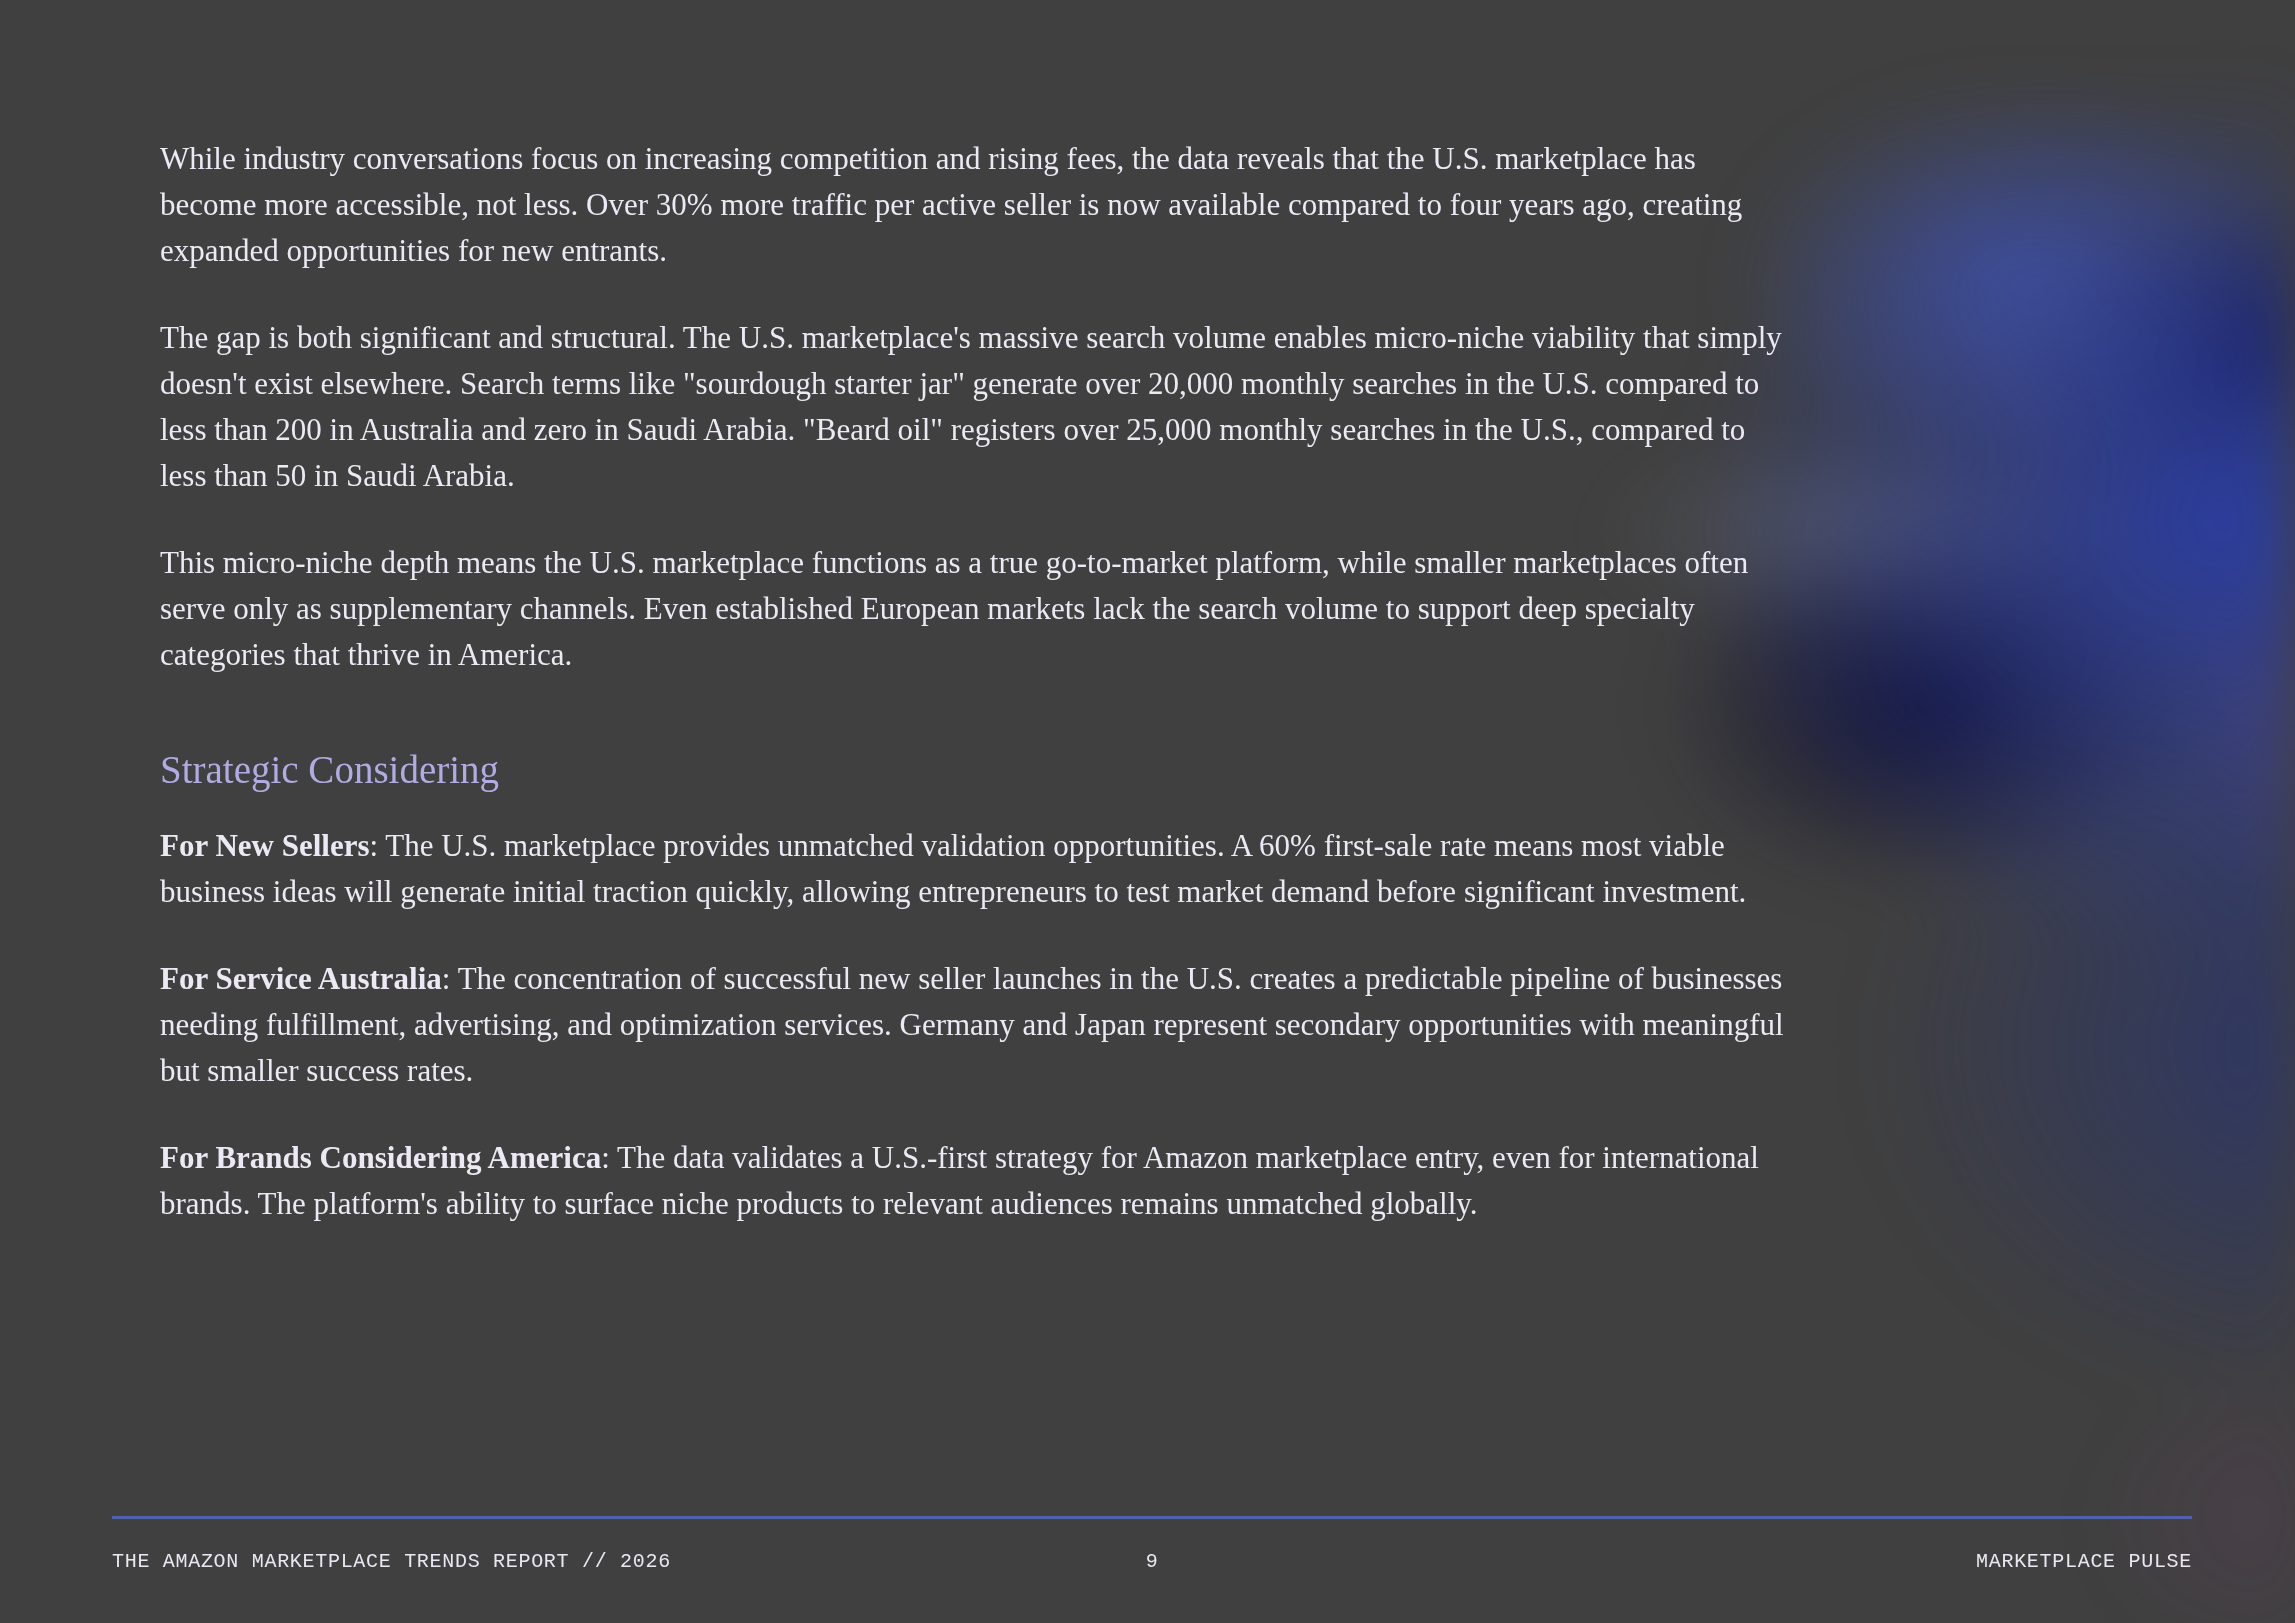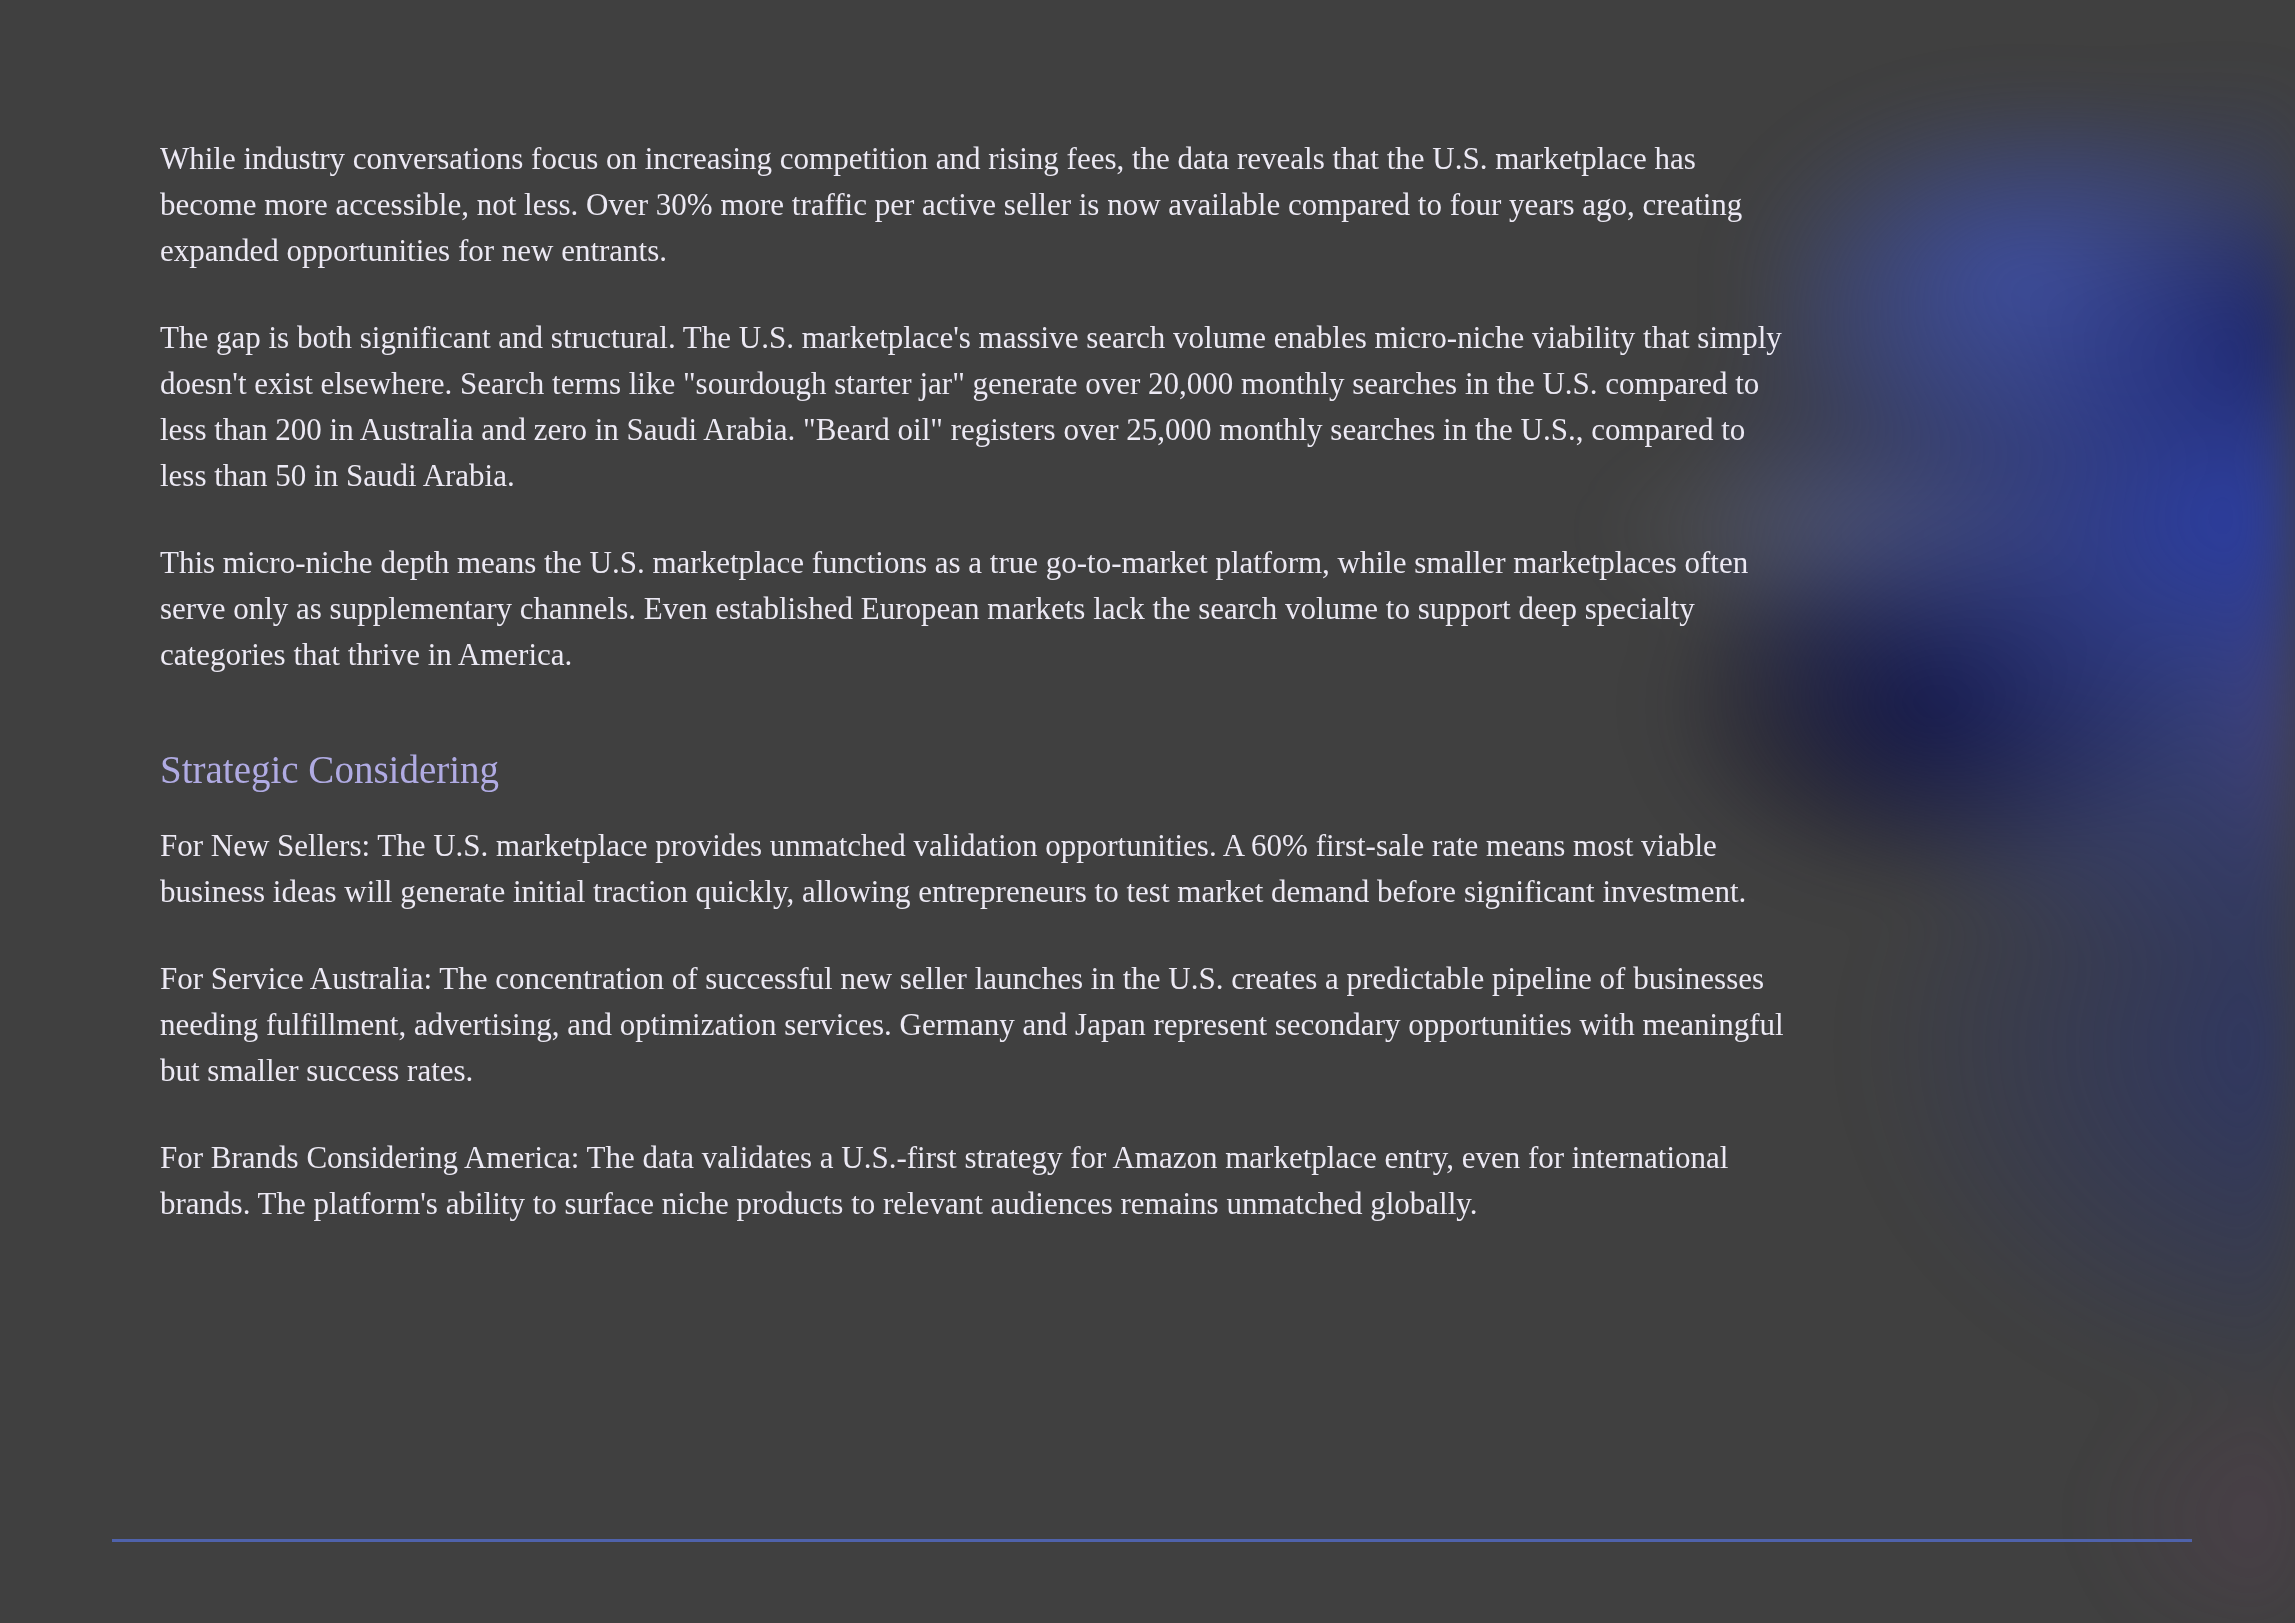--- a/index.html
+++ b/index.html
@@ -46,21 +46,21 @@
     margin-bottom: 0;
   }
   .section-heading {
     margin: 68px 0 30px 0;
     color: #b0abe3;
     font-size: 39px;
     line-height: 47px;
     font-weight: normal;
   }
   .imp-label {
-    font-weight: normal;
+    font-weight: bold;
   }
   .footer {
     position: absolute;
     left: 112px;
     right: 103px;
     bottom: 50px;
   }
   .footer-rule {
     height: 3.3px;
     background: #4f62ab;
@@ -104,16 +104,21 @@
       <span class="imp-label">For Service Australia</span><span>: The concentration of successful new seller launches in the U.S. creates a predictable pipeline of businesses needing fulfillment, advertising, and optimization services. Germany and Japan represent secondary opportunities with meaningful but smaller success rates.</span>
     </p>
 
     <p>
       <span class="imp-label">For Brands Considering America</span><span>: The data validates a U.S.-first strategy for Amazon marketplace entry, even for international brands. The platform's ability to surface niche products to relevant audiences remains unmatched globally.</span>
     </p>
   </main>
 
   <footer class="footer">
     <div class="footer-rule"></div>
+    <div class="footer-row">
+      <span class="footer-left">THE AMAZON MARKETPLACE TRENDS REPORT // 2026</span>
+      <span class="footer-center">9</span>
+      <span class="footer-right">MARKETPLACE PULSE</span>
+    </div>
   </footer>
 
 </div>
 
 
 </body></html>

